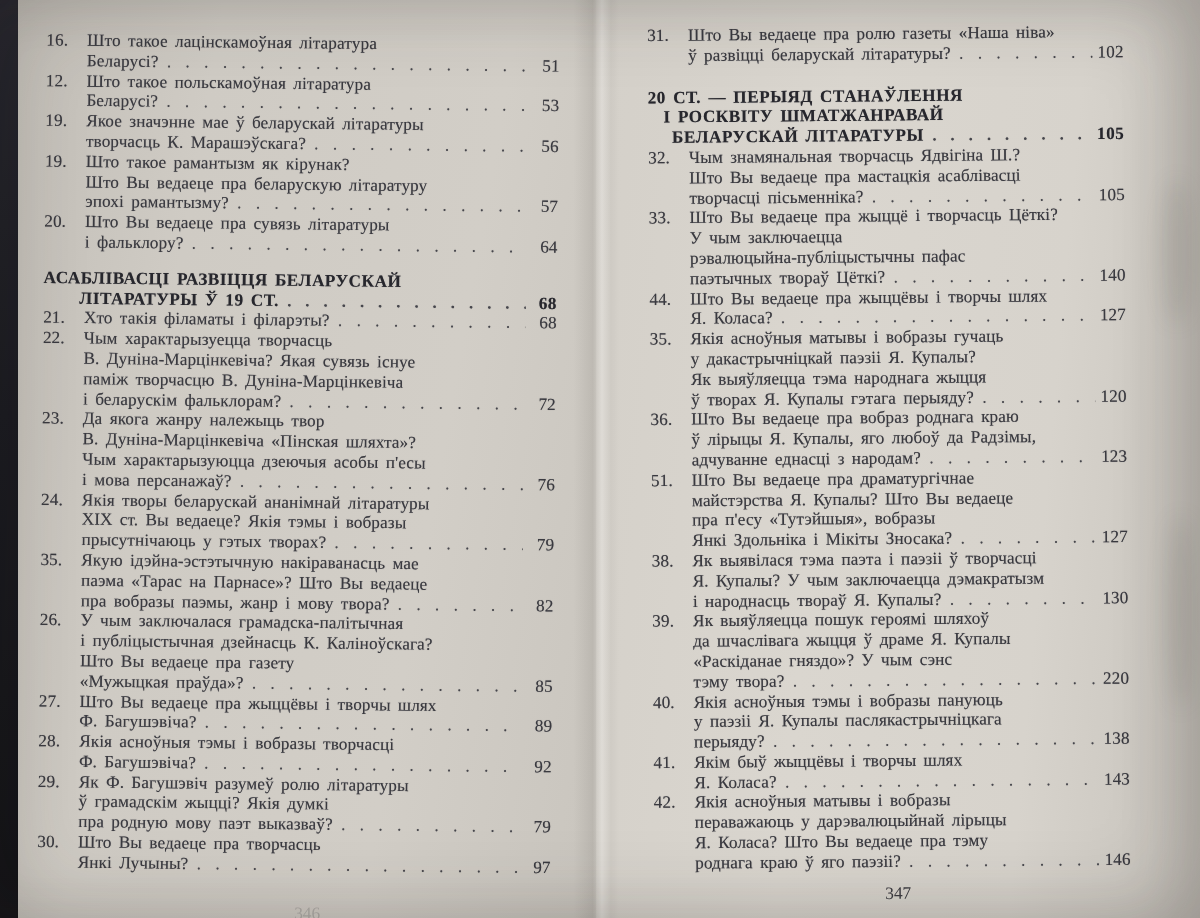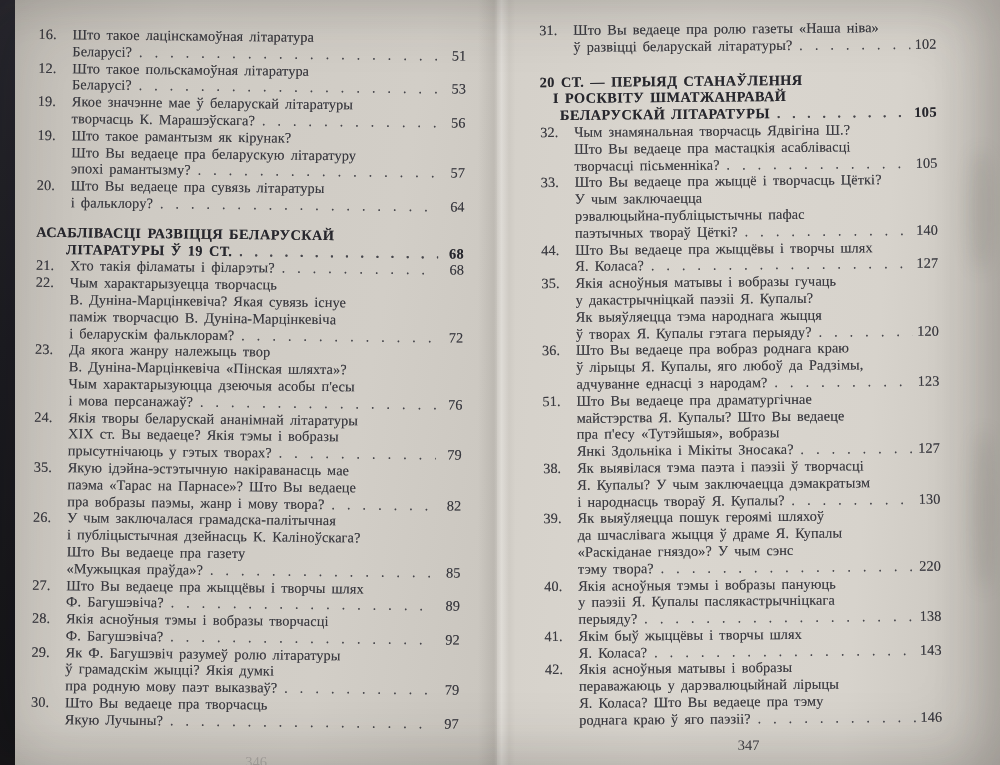--- a/index.html
+++ b/index.html
@@ -275,21 +275,21 @@
             </div>
           </div>
         </div>
         <div class="entry">
           <span class="num">30.</span>
           <div class="body">
             <div class="line">
               <span class="txt">Што Вы ведаеце пра творчасць</span>
             </div>
             <div class="line">
-              <span class="txt">Якую Лучыны?</span>
+              <span class="txt">Янкі Лучыны?</span>
               <span class="dots"></span>
               <span class="pg">97</span>
             </div>
           </div>
         </div>
       </div>
     <div class="footer footer-left">346</div>
   </div>
 
   <div class="page page-right">

